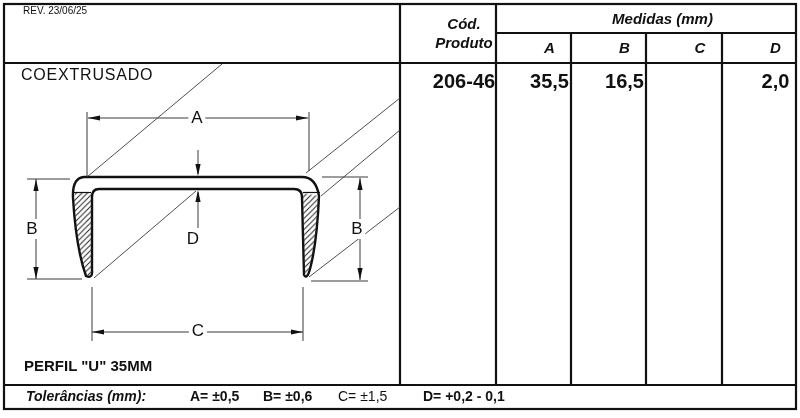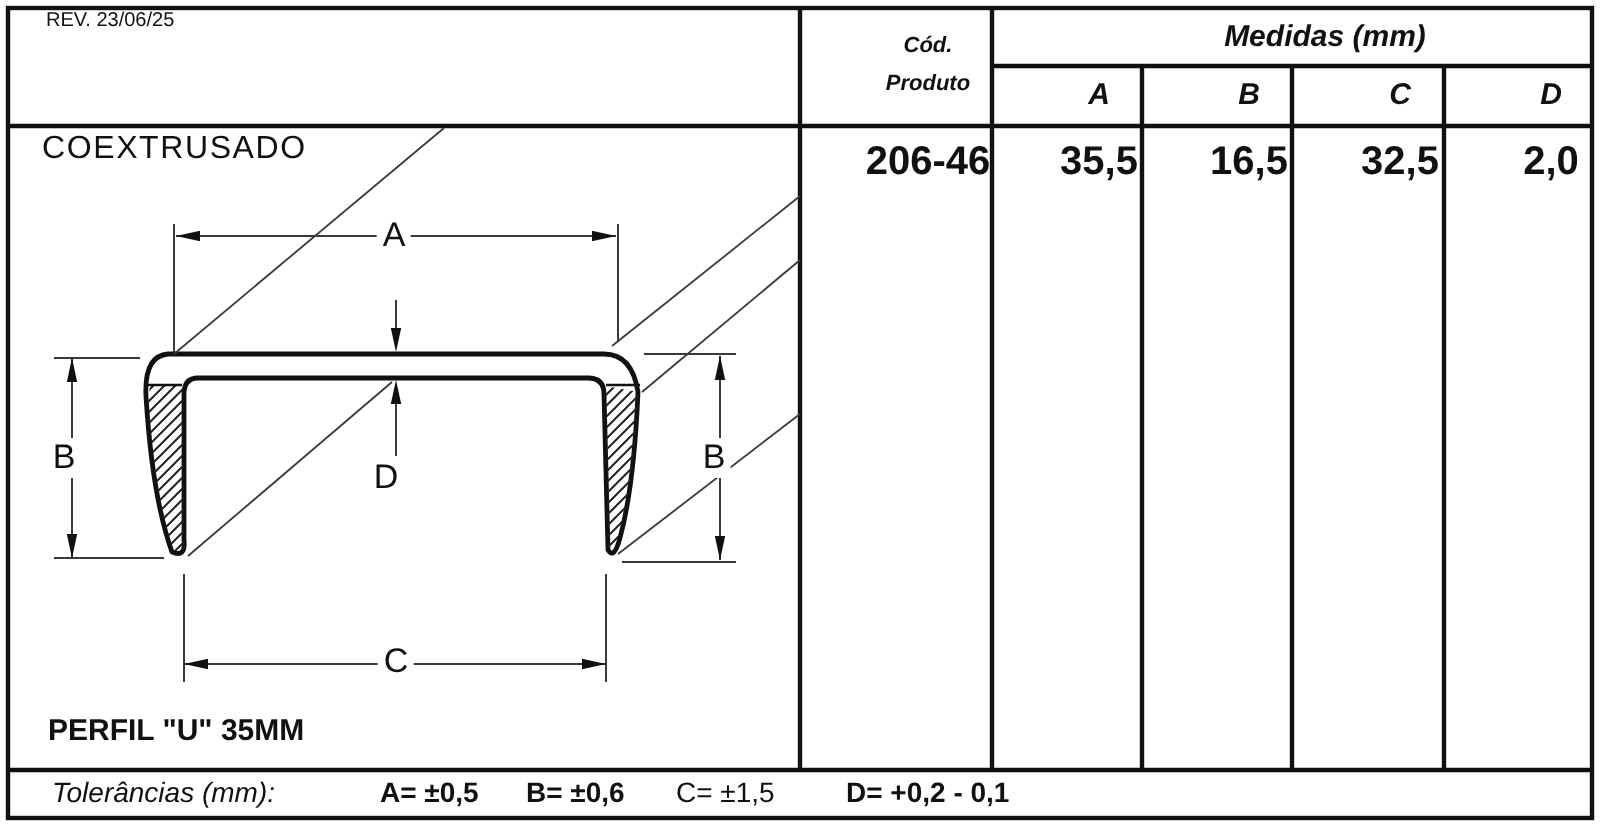--- a/index.html
+++ b/index.html
@@ -7,33 +7,33 @@
     position:relative;width:800px;height:418px;background:#fff;
     font-family:"Liberation Sans",sans-serif;color:#111;overflow:hidden;
     -webkit-font-smoothing:antialiased;
   }
   #lines{position:absolute;left:0;top:0;width:800px;height:418px;}
   .txt{position:absolute;white-space:nowrap;padding-left:16px;}
   .center{display:flex;align-items:center;justify-content:center;text-align:center;}
   .hdr{font-weight:bold;font-style:italic;}
   .rev{left:7px;top:5px;font-size:10px;}
   .modelo{left:4px;top:4px;width:396px;height:58px;font-size:17px;}
-  .cod{left:401px;top:4px;width:94px;height:58px;font-size:11px;line-height:19px;}
+  .cod{left:401px;top:4px;width:94px;height:58px;font-size:15px;line-height:19px;}
   .medidas{left:497px;top:5px;width:299px;height:27px;font-size:15px;}
   .colh{top:33px;height:29px;font-size:15px;}
   .col-a{left:497px;width:73px;}
   .col-b{left:572px;width:73px;}
   .col-c{left:647px;width:74px;}
   .col-d{left:723px;width:73px;}
   .val{top:66px;height:30px;font-size:20px;font-weight:bold;}
   .vcod{left:401px;width:94px;}
   .coex{left:5px;top:66px;font-size:16px;letter-spacing:0.8px;}
   .perfil{left:8px;top:357px;font-size:15px;font-weight:bold;}
   .tolrow{font-size:14px;top:388px;}
-  .tol-label{left:10px;font-weight:normal;font-style:italic;}
+  .tol-label{left:10px;font-weight:bold;font-style:italic;}
   .tol-a{left:174px;font-weight:bold;}
   .tol-b{left:247px;font-weight:bold;}
   .tol-c{left:322px;font-weight:normal;}
   .tol-d{left:407px;font-weight:bold;}
   .dimlab{background:#fff;padding:0 3px;font-size:17px;transform:translate(-50%,-50%);}
   .dim-a{left:197px;top:118px;}
   .dim-bl{left:32px;top:229px;}
   .dim-br{left:357px;top:229px;}
   .dim-c{left:198px;top:331px;}
   .dim-d{left:193px;top:239px;}
@@ -133,21 +133,20 @@
   </div>
   <div class="txt center hdr medidas">Medidas (mm)</div>
   <div class="txt center hdr colh col-a">A</div>
   <div class="txt center hdr colh col-b">B</div>
   <div class="txt center hdr colh col-c">C</div>
   <div class="txt center hdr colh col-d">D</div>
 
   <div class="txt center val vcod">206-46</div>
   <div class="txt center val col-a">35,5</div>
   <div class="txt center val col-b">16,5</div>
-  <div class="txt center val col-c">32,5</div>
   <div class="txt center val col-d">2,0</div>
 
   <div class="txt coex">COEXTRUSADO</div>
   <div class="txt perfil">PERFIL "U" 35MM</div>
   <div class="txt dimlab dim-a">A</div>
   <div class="txt dimlab dim-bl">B</div>
   <div class="txt dimlab dim-br">B</div>
   <div class="txt dimlab dim-c">C</div>
   <div class="txt dimlab dim-d">D</div>
 

